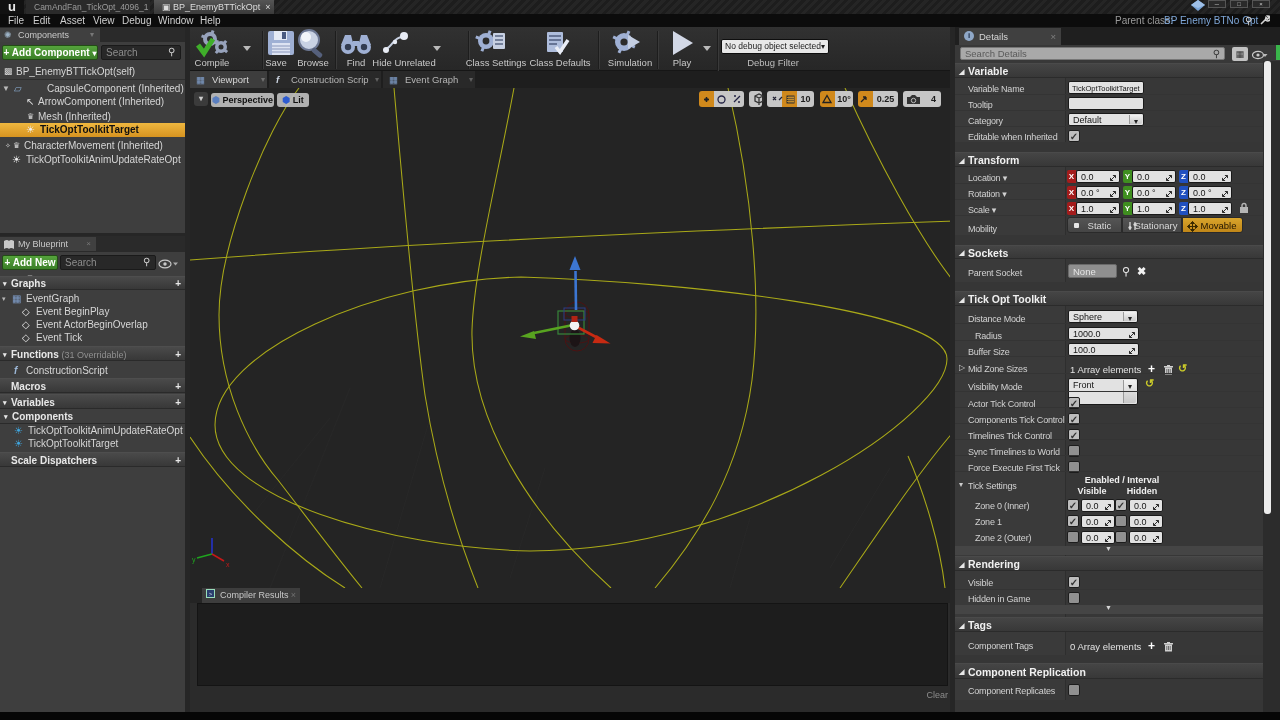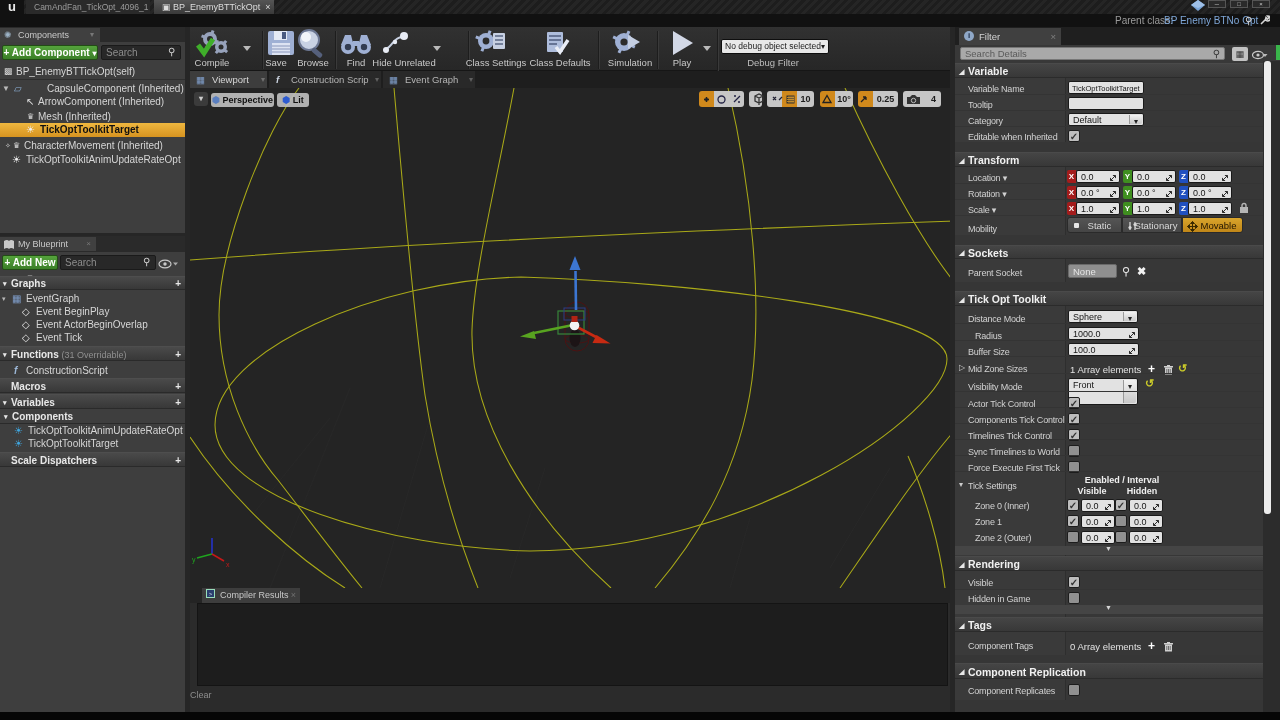--- a/index.html
+++ b/index.html
@@ -57,20 +57,29 @@
 <div id="ttab2" class="abs ttab">▣ BP_EnemyBTTickOpt &nbsp;×</div>
 <svg width="16" height="12" style="position:absolute;left:1190px;top:0;">
       <path d="M8 0 L15 5 L8 11 L1 5 Z" fill="#7aa5d8"></path>
       <path d="M8 0 L15 5 L8 8 L1 5 Z" fill="#9fc0e8"></path>
     </svg>
     <div id="winbtns" class="abs">
       <div class="wb" style="left:0">─</div>
       <div class="wb" style="left:22px">□</div>
       <div class="wb" style="left:44px">×</div>
     </div>
+<div id="menubar" class="abs">
+<span class="mitem" style="left:8px">File</span>
+      <span class="mitem" style="left:33px">Edit</span>
+<span class="mitem" style="left:60px">Asset</span>
+      <span class="mitem" style="left:93px">View</span>
+<span class="mitem" style="left:122px">Debug</span>
+      <span class="mitem" style="left:158px">Window</span>
+<span class="mitem" style="left:200px">Help</span>
+</div>
 <div id="parentclass" class="abs">
       <span style="position:absolute;left:215px">Parent class:</span>
       <span style="position:absolute;left:264px;color:#7fa7d8">BP Enemy BTNo Opt</span>
       <span style="position:absolute;left:345px;color:#ddd">⚲</span>
       <svg width="11" height="11" style="position:absolute;left:359px;top:1px;">
         <path d="M2 9l4.5-4.5M6.5 4.5a2.5 2.5 0 102-3.5l1.5 1.5-1.5 1.5-1.5-1.5z" stroke="#d5d5d5" stroke-width="1.6" fill="none"></path>
       </svg>
     </div>
 
 <div id="leftcol" class="abs"></div>
@@ -366,28 +375,28 @@
  </div>
 </div>
 <div id="compiler" class="abs">
  <div class="abs" style="top:0;left:0;width:765px;height:15px;background:#242424;"></div>
  <div class="abs" style="top:0;left:12px;width:98px;height:15px;background:#3d3d3d;color:#c9c9c9;font-size:9px;line-height:15px;">
         <span style="position:absolute;left:4px;top:1px;width:9px;height:9px;background:#2a3f6e;border:1px solid #9db;font-size:6px;color:#cde;line-height:9px;text-align:center;">&gt;</span>
         <span style="position:absolute;left:18px;">Compiler Results</span>
         <span style="position:absolute;right:4px;color:#707070;">×</span>
       </div>
  <div class="abs" style="top:15px;left:7px;width:751px;height:83px;background:#1d1d1d;border:1px solid #141414;"></div>
- <div class="abs" style="top:102px;left:0px;width:758px;height:14px;color:#8d8d8d;font-size:9px;">Clear</div>
+ <div class="abs" style="top:102px;left:0px;width:758px;height:14px;color:#8d8d8d;font-size:9px;text-align:right;">Clear</div>
 </div>
 <div id="rightcol" class="abs"></div>
 <div id="DETAILS" class="abs" style="top:27px;left:955px;width:325px;height:685px;font-family:'Liberation Sans',sans-serif;">
  <div class="abs" style="top:0;left:0;width:325px;height:18px;background:#1f1f1f;"></div>
  <div class="abs" style="top:1px;left:4px;width:102px;height:17px;background:#404040;color:#d5d5d5;font-size:9.5px;line-height:17px;">
         <span style="position:absolute;left:5px;top:3px;width:10px;height:10px;border-radius:50%;background:#8fa8c8;color:#1a2a45;font-size:8px;font-weight:bold;line-height:10px;text-align:center;">i</span>
-        <span style="position:absolute;left:20px;">Filter</span>
+        <span style="position:absolute;left:20px;">Details</span>
         <span style="position:absolute;right:5px;color:#808080;">×</span>
       </div>
  <div class="abs" style="top:18px;left:0;width:325px;height:18px;background:#383838;"></div>
  <div class="abs" style="top:20px;left:5px;width:265px;height:13px;background:#a9a9a9;border:1px solid #777;border-radius:2px;color:#5a5a5a;font-size:9.5px;line-height:12px;padding-left:4px;">Search Details<span style="position:absolute;right:4px;top:0;color:#333;font-size:10px;">⚲</span></div>
  <div class="abs" style="top:20px;left:277px;width:16px;height:14px;background:#c2c2c2;border-radius:2px;color:#333;font-size:9px;text-align:center;line-height:14px;">▦</div>
  <svg width="16" height="10" style="position:absolute;top:23px;left:297px;">
         <ellipse cx="6" cy="5" rx="5.5" ry="3.6" fill="none" stroke="#c9c9c9" stroke-width="1.2"></ellipse>
         <circle cx="6" cy="5" r="1.6" fill="#c9c9c9"></circle>
         <path d="M12.5 4l2.5 3 2.5-3z" fill="#b9b9b9" transform="translate(-2,0)"></path>
       </svg>

